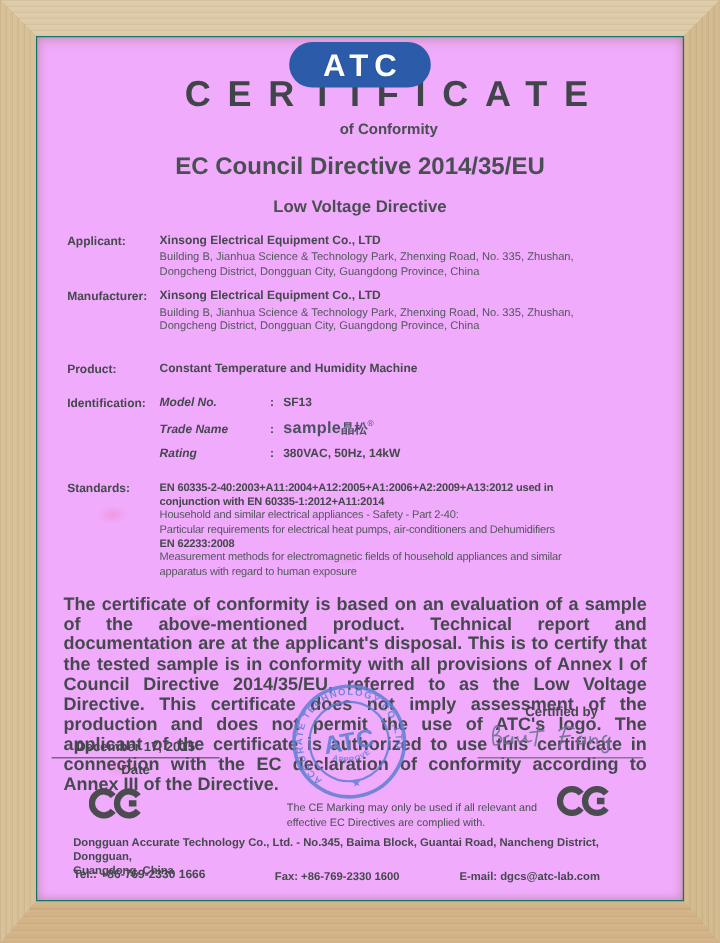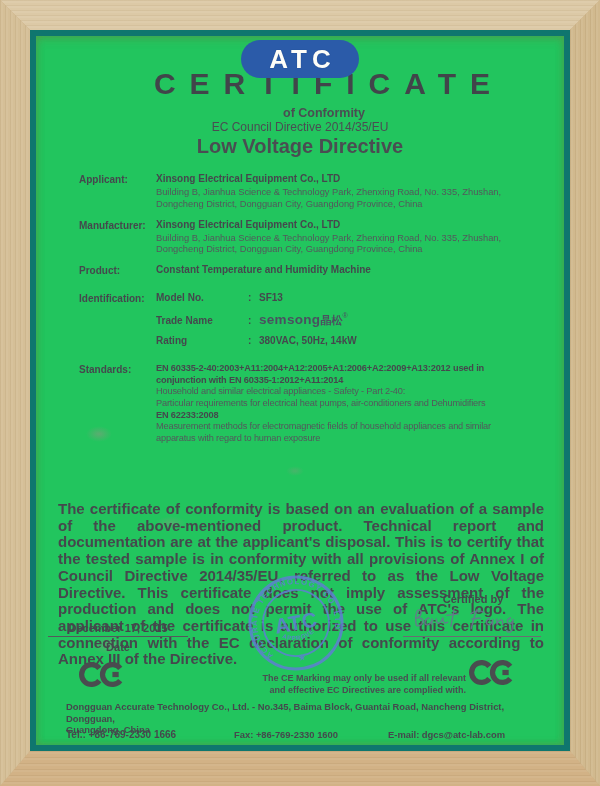--- a/index.html
+++ b/index.html
@@ -17,48 +17,48 @@
     clip-path:polygon(30px 0,calc(100% - 30px) 0,100% 100%,0 100%); }
   .frame-left { left:0; top:0; width:30px; height:786px;
     background:#d5bf97 repeating-linear-gradient(to right, rgba(110,80,35,.08) 0 1px, rgba(255,255,255,.05) 1px 3px, transparent 3px 5px);
     clip-path:polygon(0 0,100% 30px,100% calc(100% - 35px),0 100%); }
   .frame-right { right:0; top:0; width:30px; height:786px;
     background:#d1b98e repeating-linear-gradient(to right, rgba(110,80,35,.09) 0 1px, rgba(255,255,255,.05) 1px 3px, transparent 3px 5px);
     clip-path:polygon(0 30px,100% 0,100% 100%,0 calc(100% - 35px)); }
 
   
   .paper { position:absolute; left:30px; right:30px; top:30px; bottom:35px;
-    background:#22c55e; border:6px solid #0f766e;
+    background:#f0abfc; border:1px solid #0f766e;
     box-shadow: inset 0 4px 9px rgba(140,110,60,.22), inset 0 -3px 6px rgba(140,110,60,.14), inset 3px 0 6px rgba(140,110,60,.10), inset -3px 0 6px rgba(140,110,60,.10);
     color:#46494e; }
   .speck { position:absolute; border-radius:50%; pointer-events:none; }
 
   
   .header { text-align:center; position:relative; }
   .atc-pill { display:inline-block; margin-top:4px; width:118px; height:38px; line-height:38px;
     background:#2b5ba9; border-radius:20px; color:#fdfdf8; font-weight:bold; font-size:26px;
     letter-spacing:5px; text-indent:5px; position:relative; z-index:2;
     text-shadow:0 0 1px #1c3f7e; }
   .cert-title { margin-top:-11px; position:relative; z-index:1; font-size:30px; font-weight:bold;
     color:#41454a; letter-spacing:14px; text-indent:14px;padding-left:44px; }
   .sub1 { margin-top:5px; font-size:12.5px; font-weight:bold; color:#4a4d52;padding-left:48px; }
-  .sub2 { margin-top:0; font-size:12px; font-weight:normal; color:#4a4d52; }
-  .sub3 { margin-top:1px; font-size:20px; font-weight:bold; color:#4a4d52; }
+  .sub2 { margin-top:13px; font-size:20px; font-weight:bold; color:#4a4d52; }
+  .sub3 { margin-top:13px; font-size:14px; font-weight:bold; color:#4a4d52; }
   .reg  { margin-top:21px; font-size:14px; font-weight:bold; color:#44474c; }
 
   
-  .sections { margin-top:15px; padding-left:43px; padding-right:22px; }
+  .sections { margin-top:15px; padding-left:25px; padding-right:22px; }
   .row { display:grid; grid-template-columns:77px 1fr; margin-bottom:8px; }
   .lbl { font-size:10px; font-weight:bold; color:#45484d; padding-top:1px; }
   .val-name { font-size:10px; font-weight:bold; color:#45484d; }
   .addr { font-size:9.3px; line-height:11.8px; color:#54575c; margin-top:3px; }
   .prod-val { font-size:10px; font-weight:bold; color:#45484d; }
 
   .ident-row { display:grid; grid-template-columns:92px 11px 1fr; margin-bottom:7px; align-items:baseline; }
-  .ident-name { font-size:10px; font-weight:bold; color:#45484d; }
+  .ident-name { font-size:10px; font-weight:bold; color:#45484d;font-style:italic; }
   .ident-colon { font-size:10px; font-weight:bold; color:#45484d; }
   .ident-val { font-size:10px; font-weight:bold; color:#45484d; }
   .brand { font-size:13.5px; font-weight:bold; letter-spacing:.3px; color:#4a5160; }
   .brand-cjk { font-size:11px; font-weight:bold; color:#4a5160; }
   .brand-reg { font-size:7px; vertical-align:super; color:#4a5160; }
 
   .std-line { font-size:9.2px; line-height:11.6px; letter-spacing:-.15px; color:#54575c; }
   .std-b { font-weight:bold; color:#45484d; }
 
   
@@ -69,21 +69,21 @@
   .abs { position:absolute; }
   .certified-by { left:377px; top:557px; width:120px; text-align:center; font-size:11px; font-weight:bold; color:#44474c; }
   .sig-svg { left:372px; top:565px; }
   .sig-line { left:367px; top:600px; width:138px; border-bottom:1.2px solid #6a6d72; }
   .date-wrap { left:12px; top:586px; width:140px; text-align:center; }
   .date-text { font-size:11px; font-weight:bold; color:#44474c; padding-bottom:2px; border-bottom:1.4px solid #55585c; }
   .date-label { margin-top:4px; font-size:11px; font-weight:bold; color:#44474c; }
   .ce-left { left:43px; top:623px; }
   .ce-right { left:433px; top:621px; }
   .stamp { left:210px; top:537px; opacity:.85; transform:rotate(-10deg); }
-  .ce-note { left:208px; top:637px; width:222px; text-align:right; font-size:9px; font-weight:bold; line-height:11.5px; color:#4a4d52; }
+  .ce-note { left:208px; top:637px; width:222px; text-align:left; font-size:9px; font-weight:normal; line-height:11.5px; color:#4a4d52; }
   .footer-addr { left:30px; top:665px; width:480px; font-size:9.4px; font-weight:bold; line-height:11.6px; color:#45484d; }
   .footer-tel { left:30px; top:693px; font-size:10px; font-weight:bold; color:#45484d; }
   .footer-fax { left:198px; top:693px; font-size:9.4px; font-weight:bold; color:#45484d; }
   .footer-email { left:352px; top:693px; font-size:9.4px; font-weight:bold; color:#45484d; }
 </style>
 </head>
 <body>
 
 <div class="photo">
   <div class="frame-side frame-top"></div>
@@ -123,37 +123,37 @@
         <div class="lbl">Manufacturer:</div>
         <div>
           <div class="val-name">Xinsong Electrical Equipment Co., LTD</div>
           <div class="addr">
             <div>Building B, Jianhua Science &amp; Technology Park, Zhenxing Road, No. 335, Zhushan,</div>
             <div>Dongcheng District, Dongguan City, Guangdong Province, China</div>
           </div>
         </div>
       </div>
 
-      <div class="row" style="margin-top:8px;">
+      <div class="row" style="margin-top:24px;">
         <div class="lbl">Product:</div>
         <div class="prod-val">Constant Temperature and Humidity Machine</div>
       </div>
 
       <div class="row" style="margin-top:16px;margin-bottom:4px;">
         <div class="lbl">Identification:</div>
         <div>
           <div class="ident-row">
             <div class="ident-name">Model No.</div>
             <div class="ident-colon">:</div>
             <div class="ident-val">SF13</div>
           </div>
           <div class="ident-row">
             <div class="ident-name">Trade Name</div>
             <div class="ident-colon">:</div>
-            <div><span class="brand">semsong</span><span class="brand-cjk">晶松</span><span class="brand-reg">®</span></div>
+            <div><span class="brand">sample</span><span class="brand-cjk">晶松</span><span class="brand-reg">®</span></div>
           </div>
           <div class="ident-row">
             <div class="ident-name">Rating</div>
             <div class="ident-colon">:</div>
             <div class="ident-val">380VAC, 50Hz, 14kW</div>
           </div>
         </div>
       </div>
 
       <div class="row" style="margin-top:10px;">

